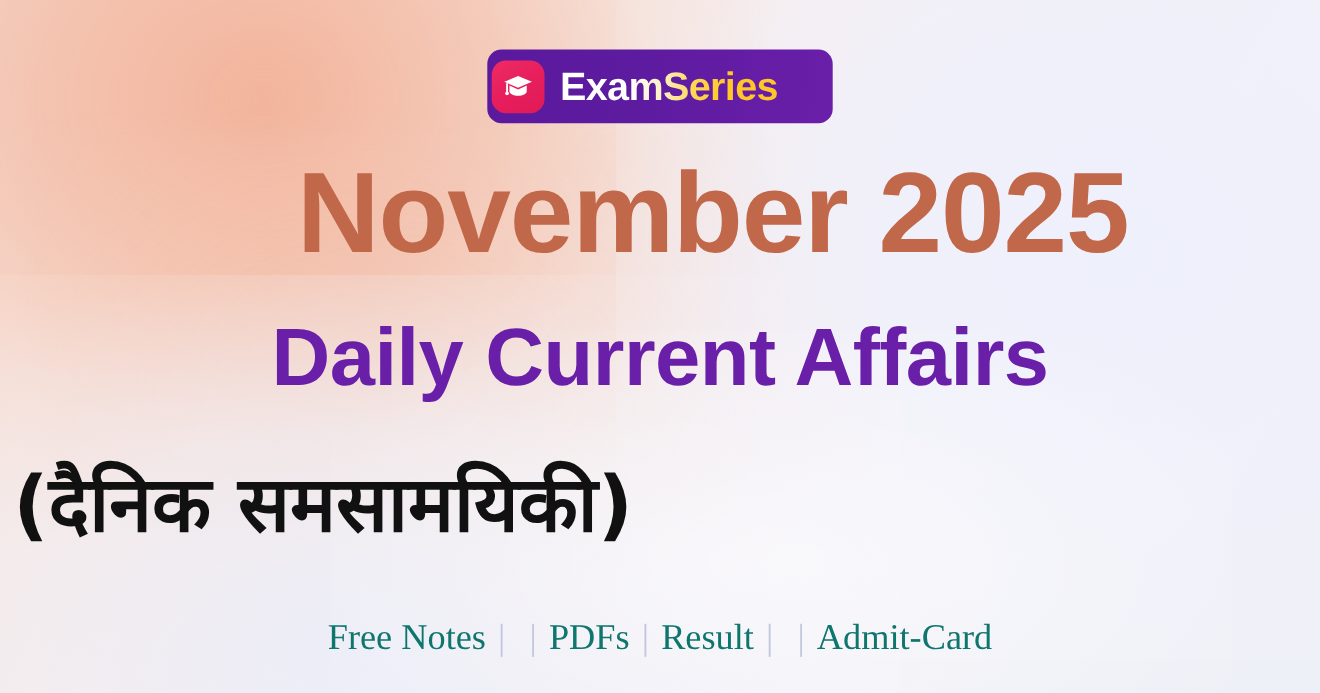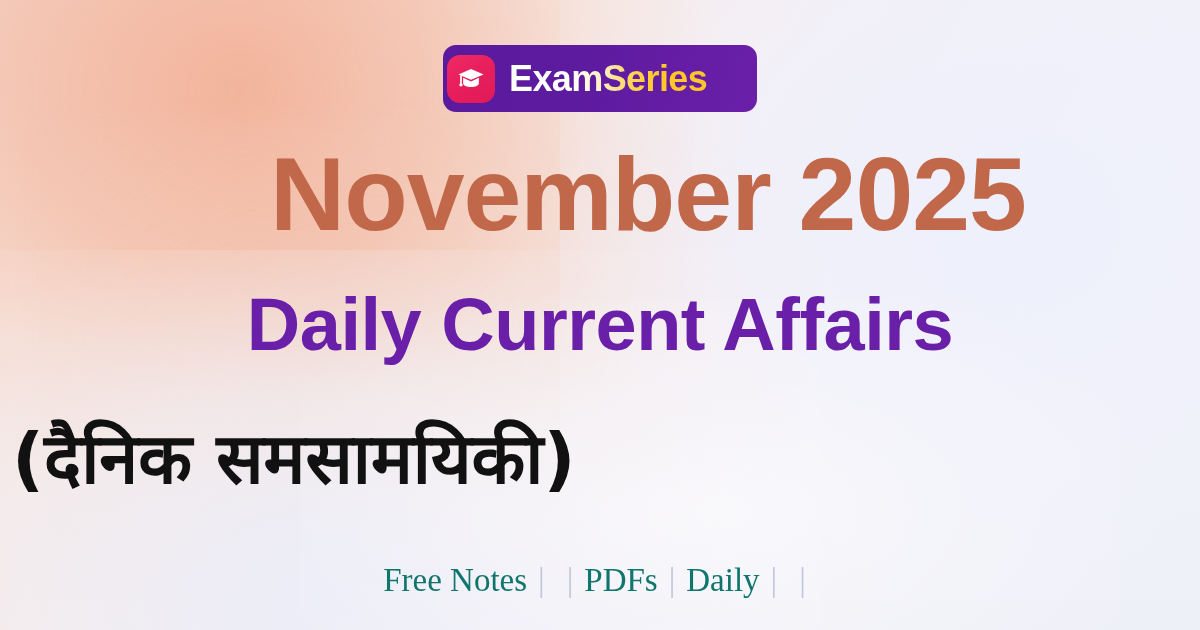--- a/index.html
+++ b/index.html
@@ -241,19 +241,20 @@
     <div class="line-title">Daily Current Affairs</div>
 
     <div class="line-hindi">(दैनिक समसामयिकी)</div>
 
     <div class="footer">
       <span class="footer-link">Free Notes</span>
       <span class="footer-sep">|</span>
       <span class="footer-sep">|</span>
       <span class="footer-link">PDFs</span>
       <span class="footer-sep">|</span>
-      <span class="footer-link">Daily</span>
-      <span class="footer-sep">|</span>
-      <span class="footer-sep">|</span>
+      <span class="footer-link">Result</span>
+      <span class="footer-sep">|</span>
+      <span class="footer-sep">|</span>
+      <span class="footer-link">Admit-Card</span>
     </div>
 
   </div>
 </div>
 
 </body></html>

